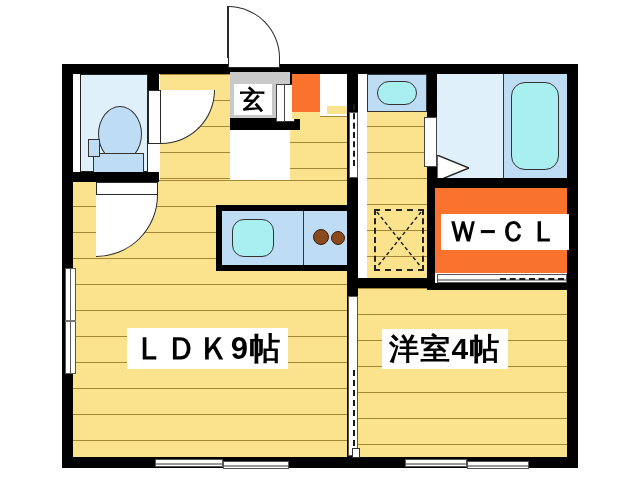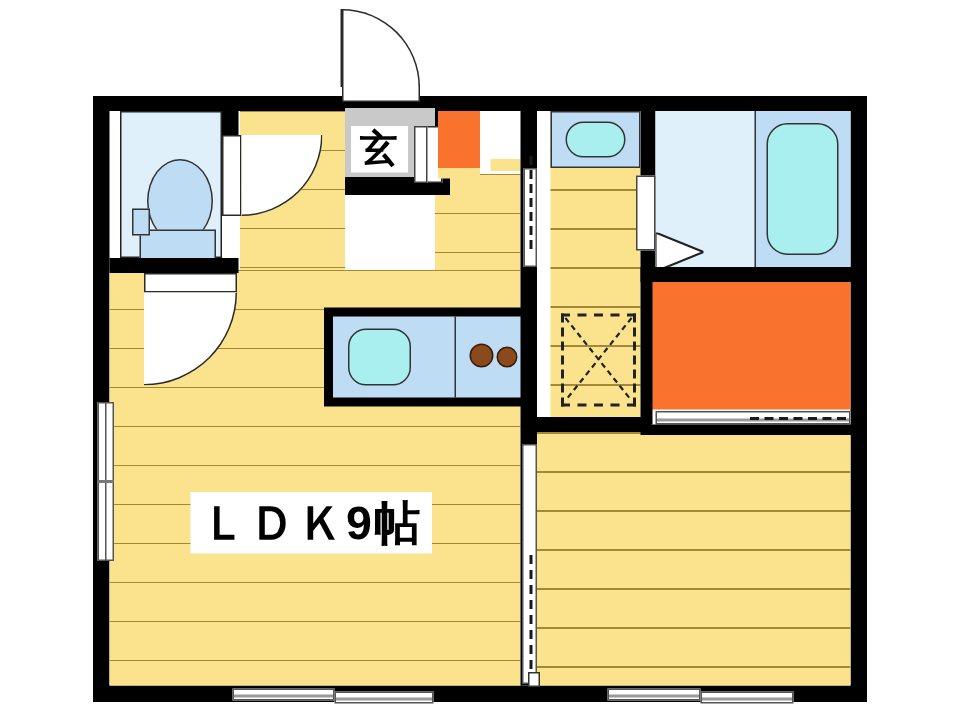--- a/index.html
+++ b/index.html
@@ -219,20 +219,21 @@
   <div class="abs" style="left:424px; top:117px; width:13px; height:50px; background:#ffffff; border:1.2px solid #444;"></div>
   <svg class="abs" style="left:437px; top:155px; width:32px; height:26px;" viewBox="0 0 32 26">
     <polygon points="0,0 32,13 0,26" fill="#ffffff" stroke="#222" stroke-width="1.4"></polygon>
   </svg>
 
   <div class="abs floor-bath" style="left:503px; top:74px; width:64px; height:104px; border-left:1.3px solid #333;"></div>
   <div class="abs tub" style="left:511px; top:82px; width:48px; height:88px;"></div>
   <div class="abs wall" style="left:427px; top:178px; width:151px; height:10px;"></div>
 
   <div class="abs floor-closet" style="left:434px; top:188px; width:133px; height:85px;"></div>
+  <div class="room-label label-wcl" style="left:441px; top:214px;">Ｗ−ＣＬ</div>
 
   <div class="abs slider-h" style="left:437px; top:274px; width:130px; height:9px;"></div>
   <div class="abs dash-h" style="left:500px; top:278px; width:64px; height:2px;"></div>
   <div class="abs wall" style="left:427px; top:283px; width:151px; height:7px;"></div>
   <div class="abs wall" style="left:427px; top:188px; width:8px; height:95px;"></div>
 
   <div class="abs wm-pan" style="left:374px; top:209px; width:50px; height:62px;">
     <svg class="wm-x" viewBox="0 0 50 62">
       <line x1="1" y1="1" x2="49" y2="61" stroke="#222" stroke-width="1.6" stroke-dasharray="4 3"></line>
       <line x1="49" y1="1" x2="1" y2="61" stroke="#222" stroke-width="1.6" stroke-dasharray="4 3"></line>
@@ -245,14 +246,15 @@
   <div class="abs" style="left:65px; top:320px; width:11px; height:2px; background:#777;"></div>
 
   <div class="abs slider-h" style="left:155px; top:459px; width:68px; height:8px;"></div>
   <div class="abs slider-h" style="left:223px; top:461px; width:66px; height:8px;"></div>
   <div class="abs slider-h" style="left:405px; top:459px; width:62px; height:8px;"></div>
   <div class="abs slider-h" style="left:467px; top:461px; width:62px; height:8px;"></div>
 
   <div class="abs" style="left:352px; top:448px; width:8px; height:10px; background:#ffffff; border:1px solid #333;"></div>
 
   <div class="room-label label-ldk" style="left:127px; top:328px;">ＬＤＫ9帖</div>
+  <div class="room-label label-washitsu" style="left:382px; top:329px;">洋室4帖</div>
 
 </div>
 
 </body></html>

